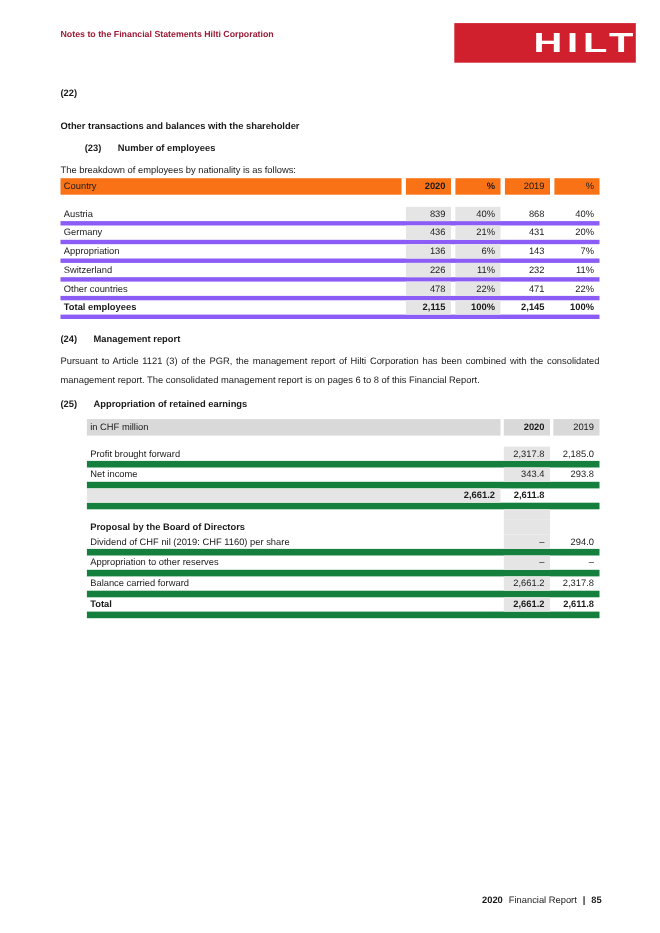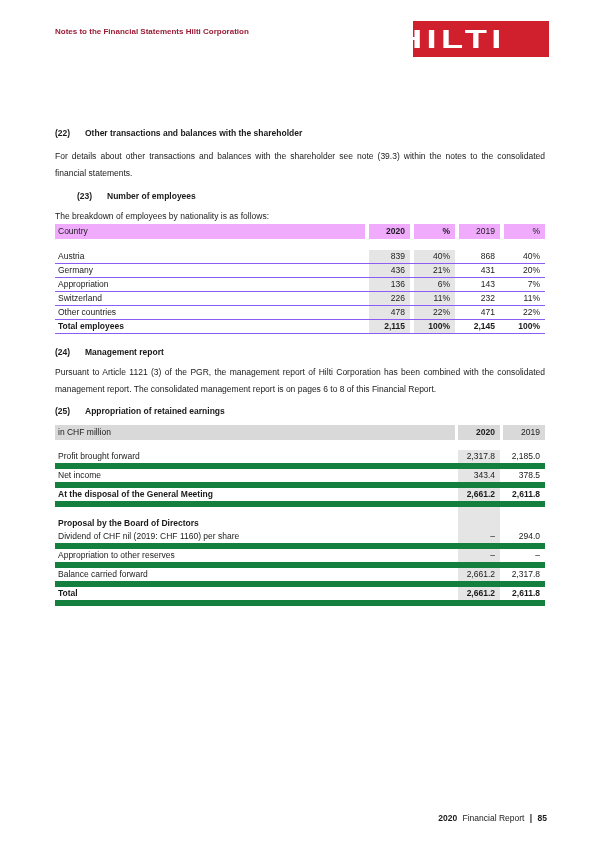--- a/index.html
+++ b/index.html
@@ -5,57 +5,57 @@
   html,body { margin:0; padding:0; background:#ffffff; }
   .page {
     position:relative; width:600px; height:848px; background:#ffffff;
     font-family:"Liberation Sans", sans-serif; color:#1a1a1a; overflow:hidden;
   }
   .content { position:absolute; left:55px; top:0; width:490px; }
 
   
   .doc-title { margin:27px 0 0 0; font-size:8px; font-weight:bold; color:#9a1c37; line-height:10px; }
   .logo {
-    position:absolute; left:413px; top:21px; width:136px; height:36px;
-    background:#d0202d; display:flex; align-items:center; justify-content:flex-start;
+    position:absolute; left:413px; top:21px; width:165px; height:36px;
+    background:#d0202d; display:flex; align-items:center; justify-content:flex-end;
   }
   .logo span {
     color:#ffffff; font-weight:bold; font-size:25px; line-height:25px; letter-spacing:3px;
     transform:scaleX(1.45); transform-origin:center; display:inline-block;
   }
 
   
   .sec { display:flex; font-size:8.5px; font-weight:bold; line-height:11px; }
   .sec .num { width:30px; flex:0 0 30px; }
-  .m22 { margin-top:91px; }
+  .m22 { margin-top:42px;flex-direction:column; }
   .p22 { margin-top:9px; }
   .m23 { margin-top:9px;padding-left:22px; }
   .i23 { margin-top:7px; font-size:8.5px; line-height:14px; }
   .m24 { margin-top:13px; }
   .p24 { margin-top:6px; }
   .m25 { margin-top:8px; }
   .para { font-size:8.5px; line-height:17px; text-align:justify; }
 
   
   .shade { background:#e5e5e5; }
   .num-cell { text-align:right; padding-right:5px; }
   .lbl-cell { padding-left:3px; overflow:hidden; white-space:nowrap; }
   .b { font-weight:bold; }
 
   
   .t1 { margin-top:1px; font-size:8.5px; }
   .t1-row { display:grid; grid-template-columns:1fr 41px 41px 41px 41px; column-gap:4px; }
   .t1-head { height:15px; line-height:15px; }
-  .t1-head > div { background:#f0abfc; }
+  .t1-head > div { background:#f97316; }
   .t1-gap { height:11px; }
-  .t1-body { height:13px; line-height:13px; border-bottom:1px solid #8b5cf6; }
+  .t1-body { height:13px; line-height:13px; border-bottom:4px solid #8b5cf6; }
 
   
   .t2 { margin-top:8px; font-size:8.5px; }
-  .t2-row { display:grid; grid-template-columns:1fr 42px 42px; column-gap:3px; }
+  .t2-row { display:grid; grid-template-columns:1fr 42px 42px; column-gap:3px;margin-left:24px; }
   .t2-head { height:15px; line-height:15px; }
   .t2-head > div { background:#d9d9d9; }
   .t2-gap1 { height:10px; }
   .t2-gap2 { height:9px; }
   .t2-body { height:13px; line-height:13px; border-bottom:6px solid #15803d; }
   .t2-nb { height:14px; line-height:14px; border-bottom:none; }
 
   
   .footer {
     position:absolute; left:55px; top:813px; width:492px;
@@ -73,21 +73,20 @@
   </div>
 
   <div class="content">
 
     <div class="doc-title">Notes to the Financial Statements Hilti Corporation</div>
 
     <div class="sec m22">
       <span class="num">(22)</span>
       <span>Other transactions and balances with the shareholder</span>
     </div>
-    <div class="para p22">For details about other transactions and balances with the shareholder see note (39.3) within the notes to the consolidated financial statements.</div>
 
     <div class="sec m23">
       <span class="num">(23)</span>
       <span>Number of employees</span>
     </div>
     <div class="i23">The breakdown of employees by nationality is as follows:</div>
 
     <div class="t1">
       <div class="t1-row t1-head">
         <div class="lbl-cell">Country</div>
@@ -162,24 +161,23 @@
       <div class="t2-gap1"></div>
 
       <div class="t2-row t2-body">
         <div class="lbl-cell">Profit brought forward</div>
         <div class="num-cell shade">2,317.8</div>
         <div class="num-cell">2,185.0</div>
       </div>
       <div class="t2-row t2-body">
         <div class="lbl-cell">Net income</div>
         <div class="num-cell shade">343.4</div>
-        <div class="num-cell">378.5</div>
+        <div class="num-cell">293.8</div>
       </div>
       <div class="t2-row t2-body b">
-        <div class="lbl-cell">At the disposal of the General Meeting</div>
         <div class="num-cell shade">2,661.2</div>
         <div class="num-cell">2,611.8</div>
       </div>
       <div class="t2-row t2-gap2">
         <div></div>
         <div class="shade"></div>
         <div></div>
       </div>
       <div class="t2-row t2-nb b">
         <div class="lbl-cell">Proposal by the Board of Directors</div>

